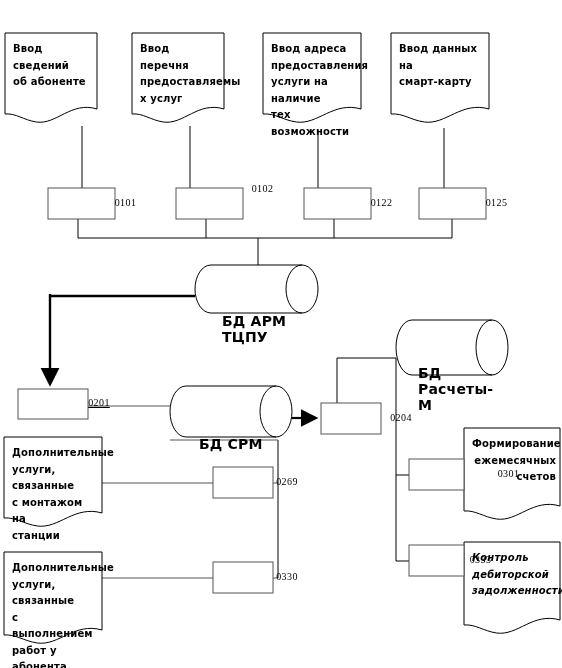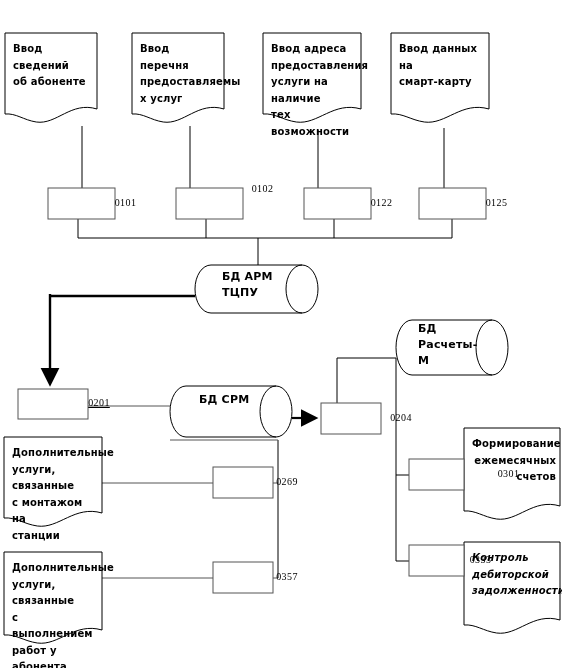--- a/index.html
+++ b/index.html
@@ -21,26 +21,27 @@
     font-family:"Liberation Serif","DejaVu Serif",serif;
     font-size:10px;
     color:#000;
     text-align:center;
     letter-spacing:0.4px;
     margin-left:44px;
   }
   .cyl-label{
     position:absolute;
     font-family:"DejaVu Sans","Liberation Sans",sans-serif;
-    font-size:11px;
+    font-size:14px;
     line-height:16px;
     color:#000;
     white-space:pre-line;
     letter-spacing:0.2px;
     font-weight:600;
+    margin-top:44px;
   }
 </style>
 </head>
 <body>
 
 <div id="canvas">
 
   <svg class="layer" viewBox="0 0 562 668">
     <defs>
       <marker id="arrowThick" markerWidth="10" markerHeight="10" refX="6" refY="4" orient="auto">
@@ -151,21 +152,21 @@
 дебиторской
 задолженности</div>
     </div>
   <div>
       <div class="proc-label" style="left: 48px; top: 196.5px; width: 67px;">0101</div>
       <div class="proc-label" style="left: 176px; top: 183px; width: 85px;">0102</div>
       <div class="proc-label" style="left: 304px; top: 196.5px; width: 67px;">0122</div>
       <div class="proc-label" style="left: 419px; top: 196.5px; width: 67px;">0125</div>
       <div class="proc-label" style="left: 18px; top: 397px; width: 74px; text-decoration: underline;">0201</div>
       <div class="proc-label" style="left: 213px; top: 475.5px; width: 60px;">0269</div>
-      <div class="proc-label" style="left: 213px; top: 570.5px; width: 60px;">0357</div>
+      <div class="proc-label" style="left: 213px; top: 570.5px; width: 60px;">0330</div>
       <div class="proc-label" style="left: 321px; top: 411.5px; width: 72px;">0204</div>
       <div class="proc-label" style="left: 409px; top: 467.5px; width: 55px; padding-left: 28px;">0301</div>
       <div class="proc-label" style="left: 409px; top: 553.5px; width: 55px;">0333</div>
     </div>
   <div>
       <div class="cyl-label" style="left: 222px; top: 269px;">БД АРМ
 ТЦПУ</div>
       <div class="cyl-label" style="left: 199px; top: 392px;">БД СРМ</div>
       <div class="cyl-label" style="left: 418px; top: 321px;">БД
 Расчеты-

